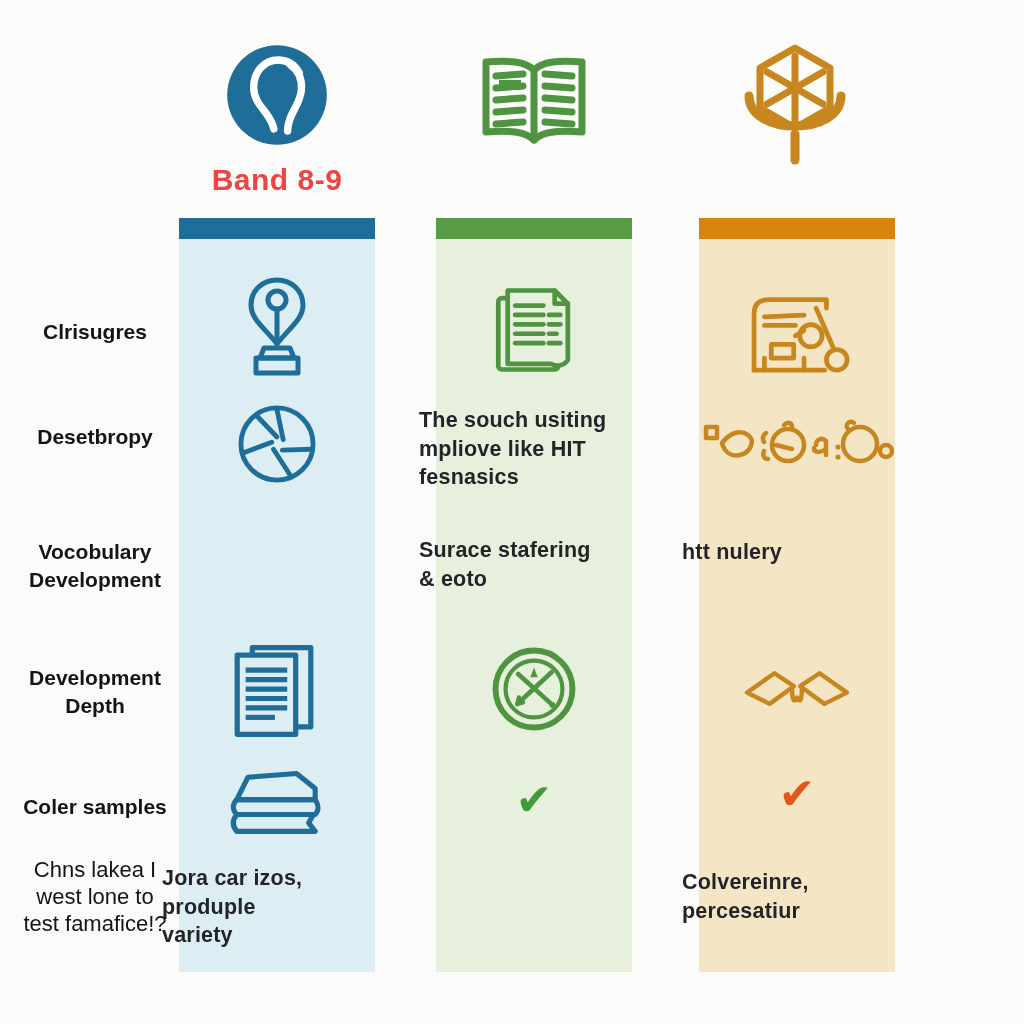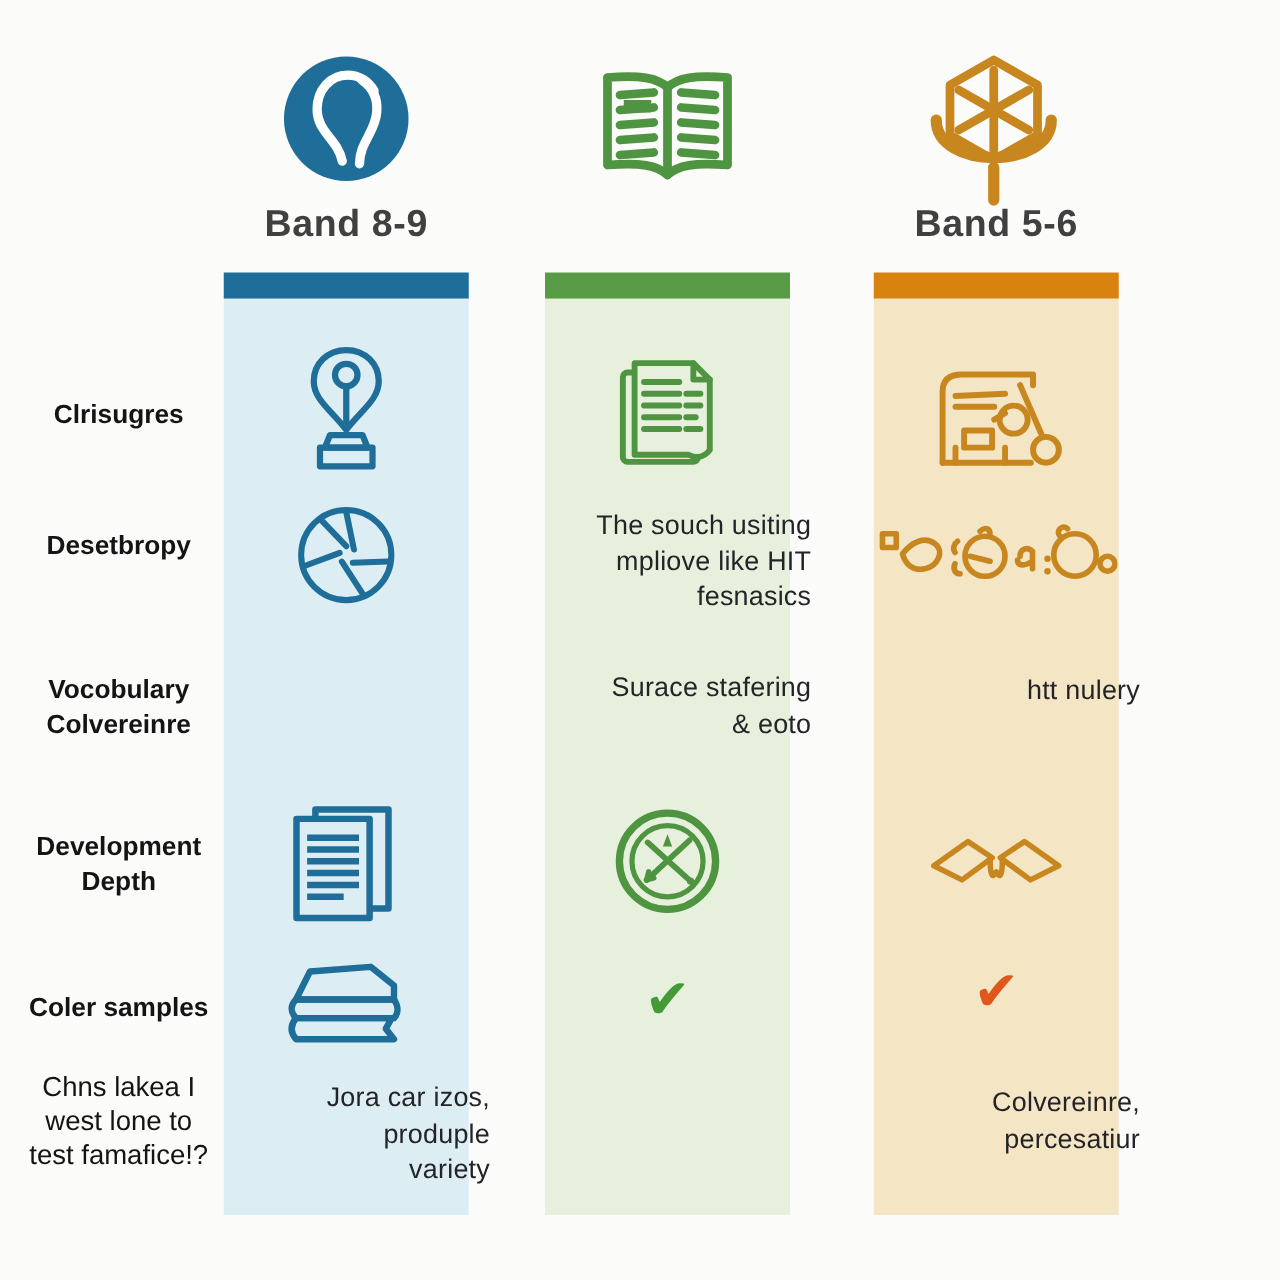--- a/index.html
+++ b/index.html
@@ -15,36 +15,36 @@
   .col-body{position:absolute;top:239px;height:733px;}
   .bar-1{left:179px;width:196px;background:var(--blue);}
   .bar-2{left:436px;width:196px;background:var(--green);}
   .bar-3{left:699px;width:196px;background:var(--orange);}
   .body-1{left:179px;width:196px;background:var(--blueLight);}
   .body-2{left:436px;width:196px;background:var(--greenLight);}
   .body-3{left:699px;width:196px;background:var(--orangeLight);}
   
   .col-header{
     position:absolute;top:163px;width:196px;text-align:center;
-    font-size:30px;font-weight:bold;color:#404040;letter-spacing:.5px;
+    font-size:30px;font-weight:bold;color:#ef4444;letter-spacing:.5px;
   }
   .hdr-1{left:179px;} .hdr-2{left:436px;} .hdr-3{left:699px;}
   
   .hicon{position:absolute;display:flex;justify-content:center;}
   
   .row-label{
     position:absolute;left:5px;width:180px;text-align:center;
     font-size:21px;font-weight:bold;line-height:28px;color:#141414;
     white-space:pre-line;
   }
   .row-label.light{font-weight:normal;font-size:22px;}
   
   .cell-text{
-    position:absolute;text-align:right;font-size:21.5px;line-height:28.5px;
-    color:#242428;white-space:pre-line;letter-spacing:.2px;
+    position:absolute;text-align:left;font-size:21.5px;line-height:28.5px;
+    color:#242428;white-space:pre-line;letter-spacing:.2px;font-weight:bold;
   }
   .w1{left:162px;width:230px;} .w2{left:419px;width:230px;} .w3{left:682px;width:230px;}
   
   .cell-icon{position:absolute;display:flex;justify-content:center;}
   .check{
     position:absolute;text-align:center;font-size:44px;font-weight:bold;line-height:44px;
   }
   .check-green{color:var(--checkGreen);}
   .check-orange{color:var(--checkOrange);}
   svg{display:block;}
@@ -89,33 +89,32 @@
         <line x1="60" y1="18" x2="60" y2="82"></line>
         <line x1="32" y1="34" x2="88" y2="66"></line>
         <line x1="32" y1="66" x2="88" y2="34"></line>
         <path d="M14 58 C14 98 106 98 106 58" stroke-width="9"></path>
         <line x1="60" y1="96" x2="60" y2="122" stroke-width="9"></line>
       </g>
     </svg>
   </div>
 
   <div class="col-header hdr-1">Band 8-9</div>
-  <div class="col-header hdr-3">Band 5-6</div>
 
   <div class="col-bar bar-1"></div>
   <div class="col-bar bar-2"></div>
   <div class="col-bar bar-3"></div>
   <div class="col-body body-1"></div>
   <div class="col-body body-2"></div>
   <div class="col-body body-3"></div>
 
   <div class="row-label" style="top:423px;">Desetbropy</div>
   <div class="row-label" style="top:318px;">Clrisugres</div>
   <div class="row-label" style="top:538px;">Vocobulary
-Colvereinre</div>
+Development</div>
   <div class="row-label" style="top:793px;">Coler samples</div>
   <div class="row-label" style="top:664px;">Development
 Depth</div>
   <div class="row-label light" style="top:856px;line-height:27px;">Chns lakea I
 west lone to
 test famafice!?</div>
 
   <div class="cell-icon" style="left:227px;top:276px;width:100px;">
     <svg width="100" height="102" viewBox="0 0 100 102">
       <g fill="none" stroke="var(--blue)" stroke-width="5" stroke-linejoin="round" stroke-linecap="round">

